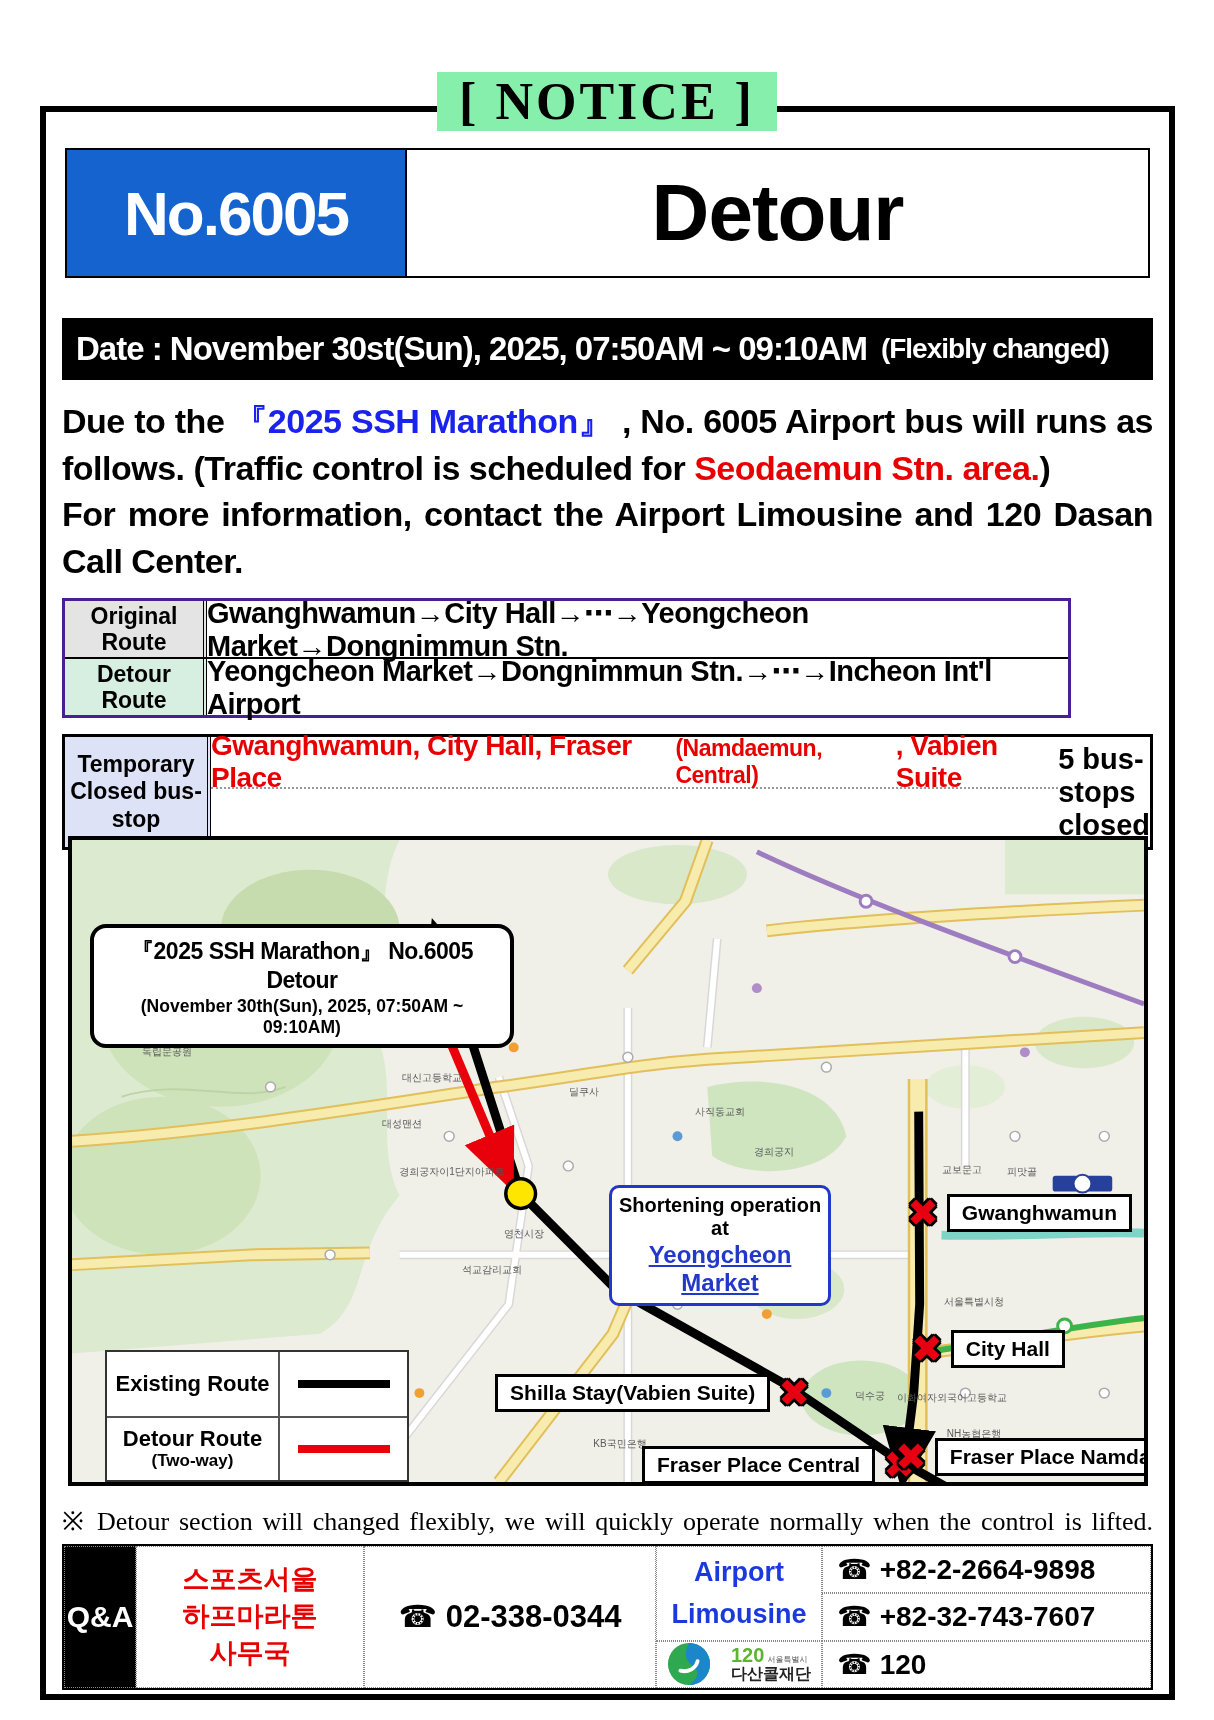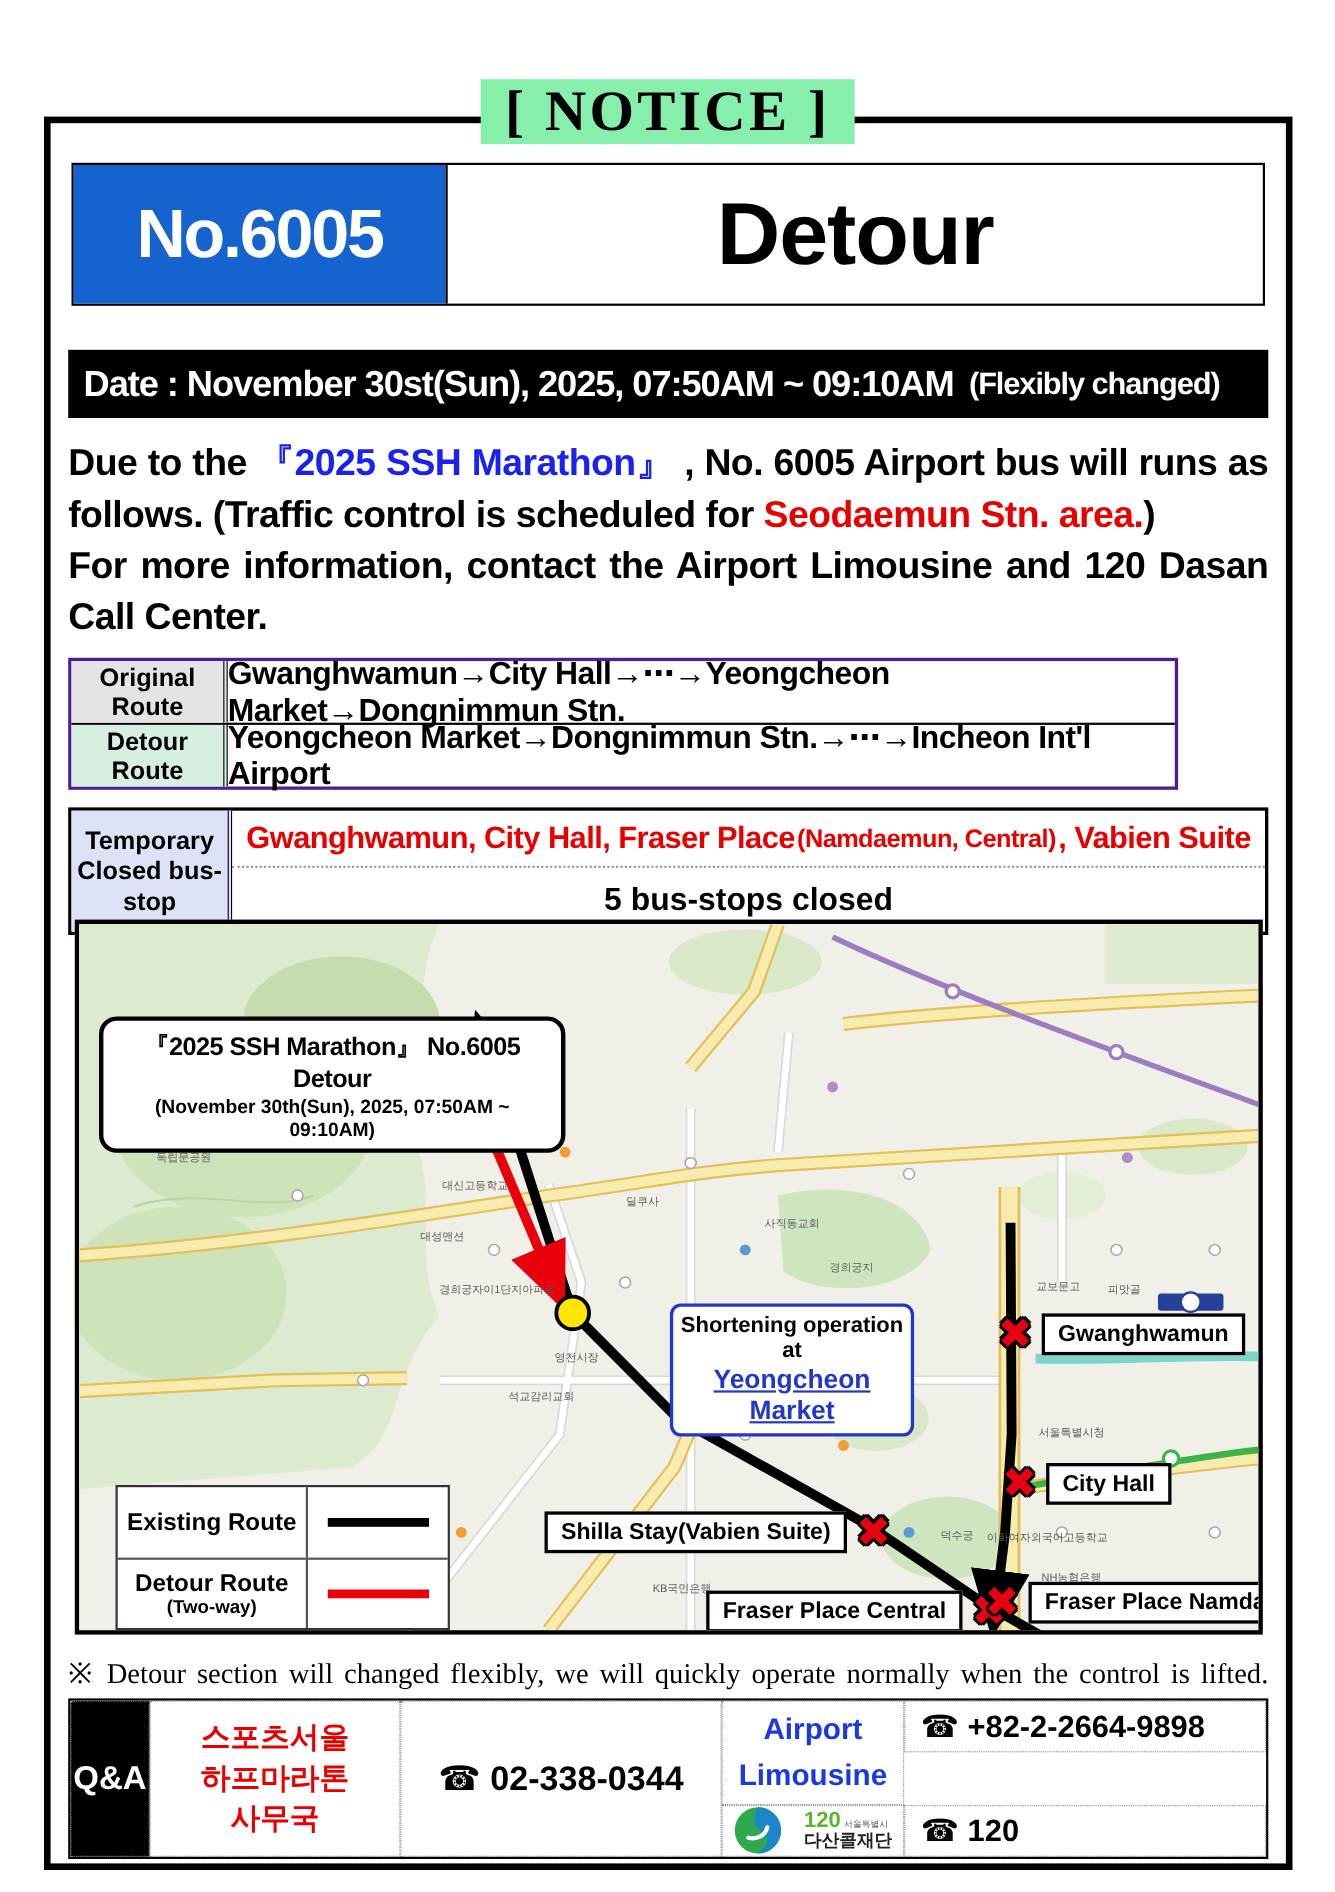--- a/index.html
+++ b/index.html
@@ -36,21 +36,21 @@
   .rt-label{width:142px;border-right:4px double #000;display:flex;align-items:center;justify-content:center;
         text-align:center;font-size:23px;font-weight:bold;line-height:1.15;padding:2px 6px;box-sizing:border-box;}
   .bg-gray{background:#e4e4e4;}
   .bg-mint{background:#d6efe1;}
   .bg-lav{background:#dde2f6;}
   .rt-value{flex:1;display:flex;align-items:center;justify-content:center;font-size:29px;font-weight:bold;letter-spacing:-0.5px;}
   
   .ct{left:16px;top:622px;width:1091px;height:116px;border:3px solid #000;box-sizing:border-box;display:flex;}
   .ct-label{width:142px;border-right:4px double #000;display:flex;align-items:center;justify-content:center;
         text-align:center;font-size:23px;font-weight:bold;line-height:1.2;}
-  .ct-body{flex:1;display:flex;flex-direction:column;}
+  .ct-body{flex:1;display:flex;}
   .ct-red{height:50px;display:flex;align-items:center;justify-content:center;gap:2px;
         color:#e80000;font-weight:bold;font-size:28px;border-bottom:2px dotted #999;letter-spacing:-0.5px;}
   .ct-red .paren{font-size:23px;}
   .ct-sum{flex:1;display:flex;align-items:center;justify-content:center;font-size:29px;font-weight:bold;}
   
   .map{left:22px;top:724px;width:1080px;height:650px;border:4px solid #000;box-sizing:border-box;background:#f0efe8;overflow:hidden;}
   .map svg.base{position:absolute;left:0;top:0;width:100%;height:100%;}
   .map-overlay{position:absolute;left:0;top:0;width:100%;height:100%;z-index:3;}
   .bg-label{position:absolute;transform:translate(-50%,-50%);font-size:10px;color:#5a5a5a;white-space:nowrap;z-index:1;}
   .callout{position:absolute;left:18px;top:84px;width:424px;background:#fff;border:4px solid #000;border-radius:16px;
@@ -332,20 +332,21 @@
         <span>스포츠서울</span>
         <span>하프마라톤</span>
         <span>사무국</span>
       </div>
       <div class="qa-phone1">☎ 02-338-0344</div>
       <div class="qa-air-name">
         <span>Airport</span>
         <span>Limousine</span>
       </div>
       <div class="qa-air-p1">☎ +82-2-2664-9898</div>
+      <div class="qa-air-p2">☎ +82-32-743-7607</div>
       <div class="qa-dasan">
         <svg width="44" height="44" viewBox="0 0 46 46">
           <circle cx="23" cy="23" r="22" fill="#2fa84f"></circle>
           <path d="M23,1 a22,22 0 0,1 0,44 c10,-8 12,-14 4,-20 c-10,-7 -8,-16 -4,-24 Z" fill="#1b86c9"></path>
           <path d="M14,30 c8,2 16,-2 18,-10" stroke="#fff" stroke-width="4" fill="none" stroke-linecap="round"></path>
         </svg>
         <div class="dasan-txt">
           <div class="d-top">
             <span class="d-120">120</span>
             <span class="d-city">서울특별시</span>

